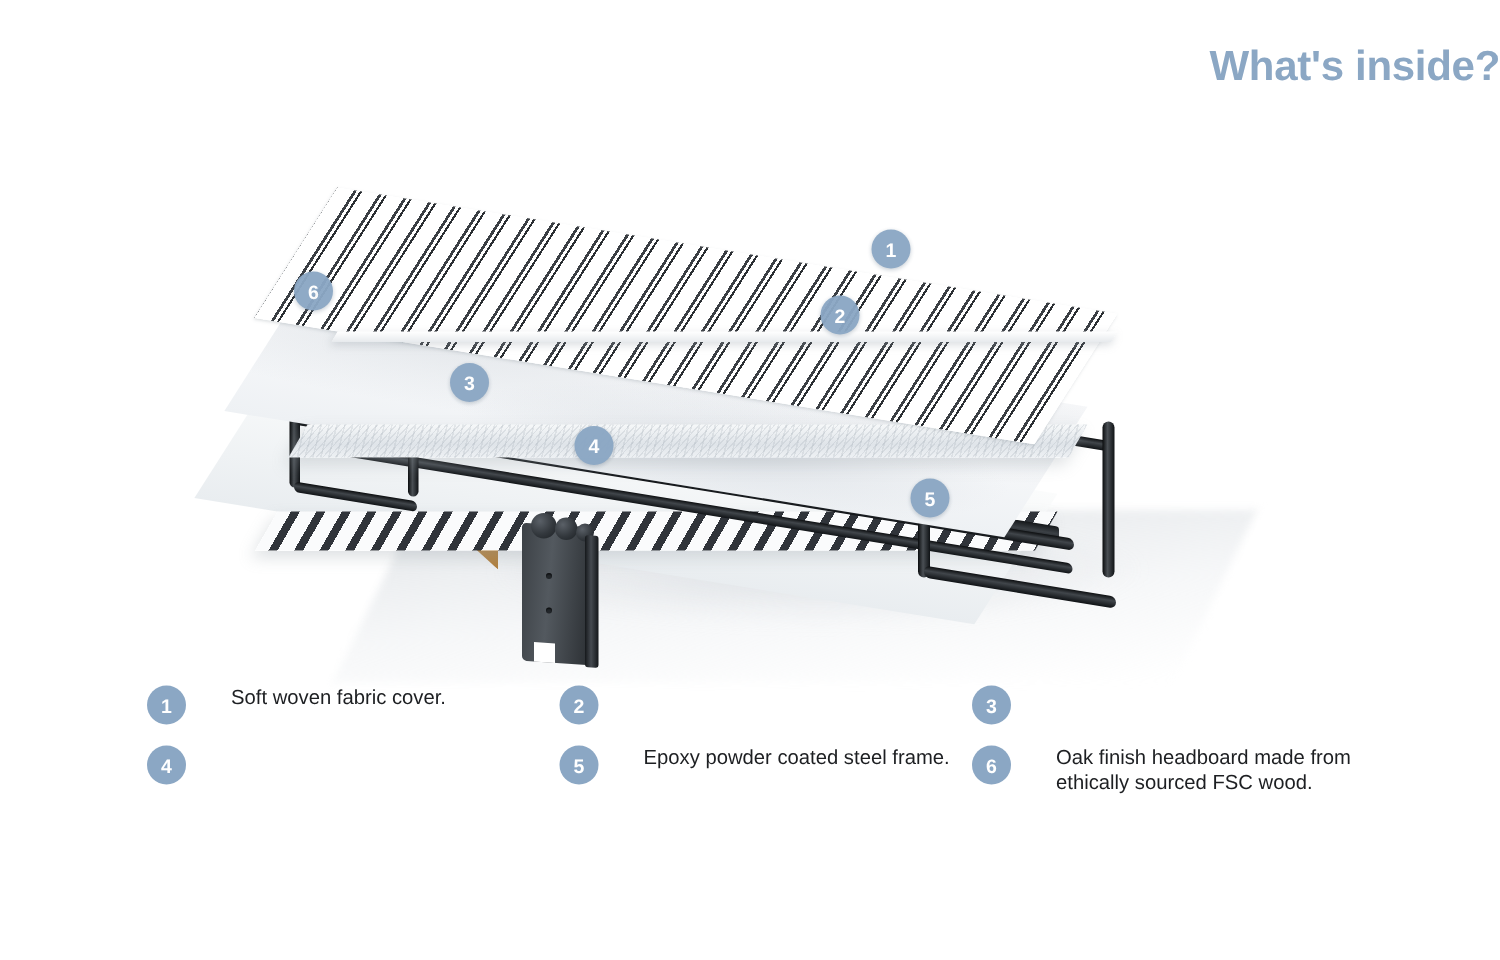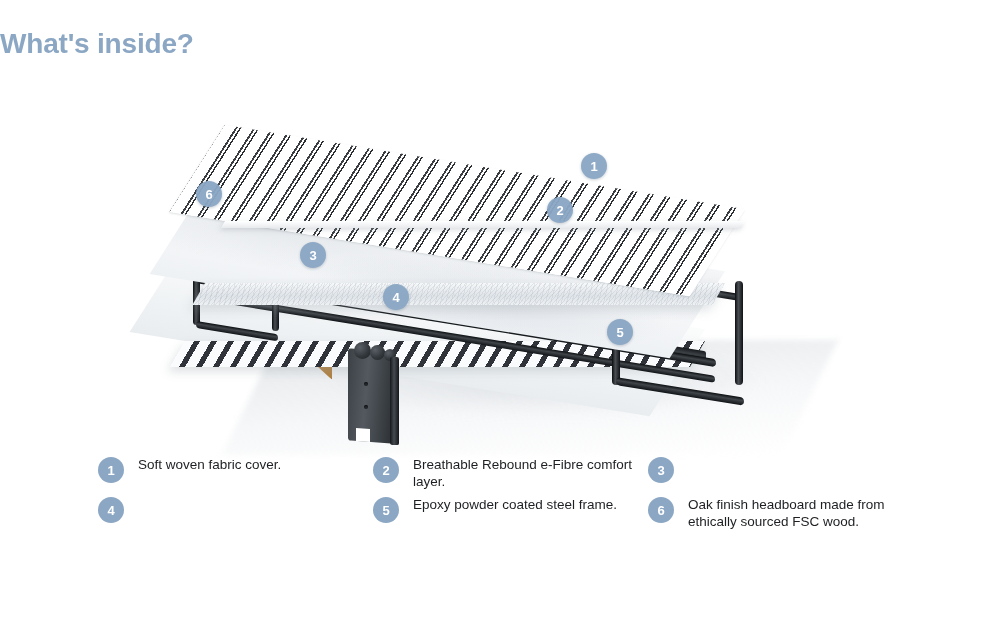--- a/index.html
+++ b/index.html
@@ -15,21 +15,21 @@
     font-family: "Liberation Sans", sans-serif;
     -webkit-font-smoothing: antialiased;
   }
 
   
   .page-title {
     position: absolute;
     top: 28px;
     left: 0;
     width: 1000px;
-    text-align: left;
+    text-align: right;
     font-size: 28px;
     font-weight: 700;
     letter-spacing: -0.2px;
     color: #8ba7c4;
   }
 
   
   .product-stage {
     position: absolute;
     left: 0;
@@ -307,21 +307,21 @@
     background: #8ba7c4;
     color: #ffffff;
     font-size: 13px;
     font-weight: 600;
     display: flex;
     align-items: center;
     justify-content: center;
     margin-top: 1px;
   }
   .legend-text {
-    margin-left: 14px;
+    margin-left: 30px;
     font-size: 13.5px;
     line-height: 1.28;
     color: #1d1f22;
     max-width: 225px;
   }
 </style>
 </head>
 <body>
 
 <div class="page-title">What's inside?</div>
@@ -391,21 +391,20 @@
 
 <div class="legend">
 
   <div class="legend-item" style="left:98px; top:13px;">
     <div class="legend-badge">1</div>
     <div class="legend-text">Soft woven fabric cover.</div>
   </div>
 
   <div class="legend-item" style="left:373px; top:13px;">
     <div class="legend-badge">2</div>
-    <div class="legend-text">Breathable Rebound e-Fibre comfort layer.</div>
   </div>
 
   <div class="legend-item" style="left:648px; top:13px;">
     <div class="legend-badge">3</div>
   </div>
 
   <div class="legend-item" style="left:98px; top:53px;">
     <div class="legend-badge">4</div>
   </div>
 

